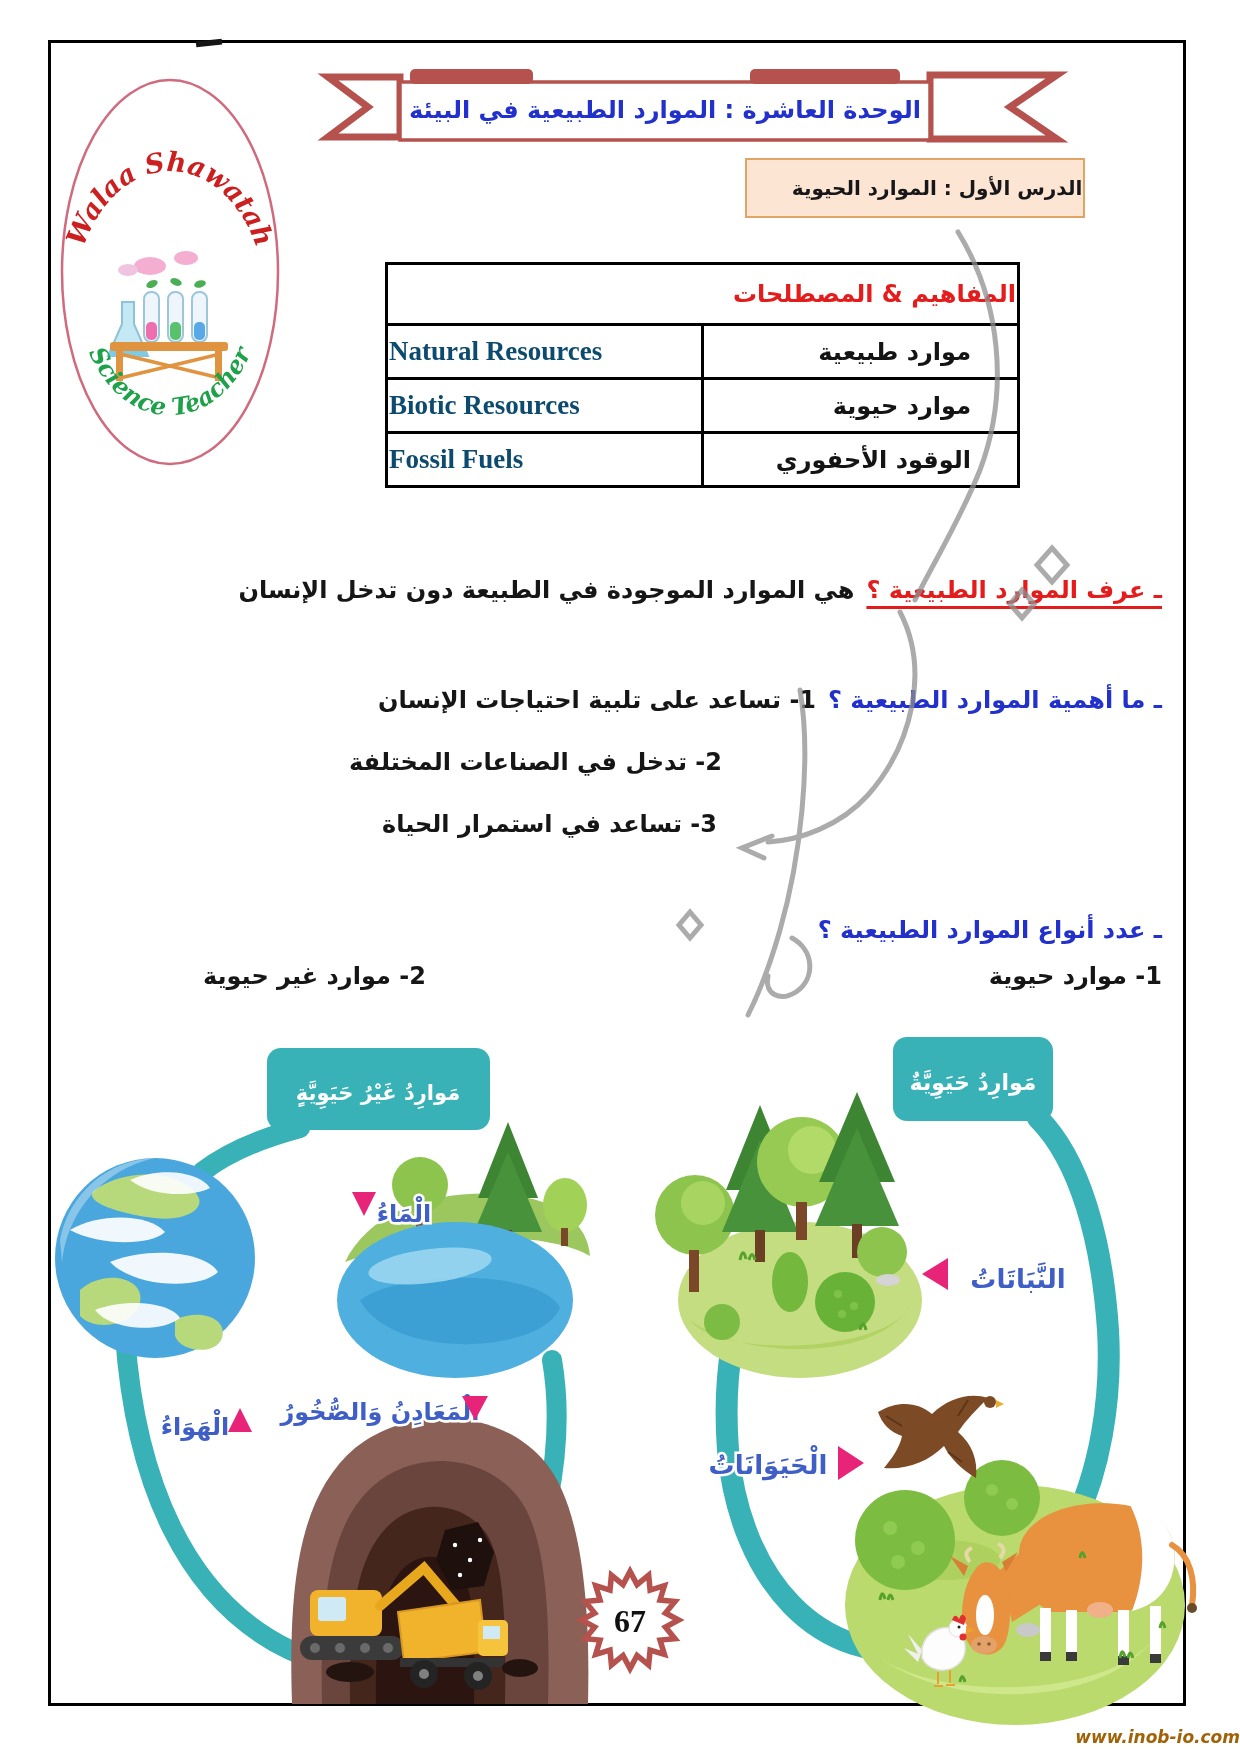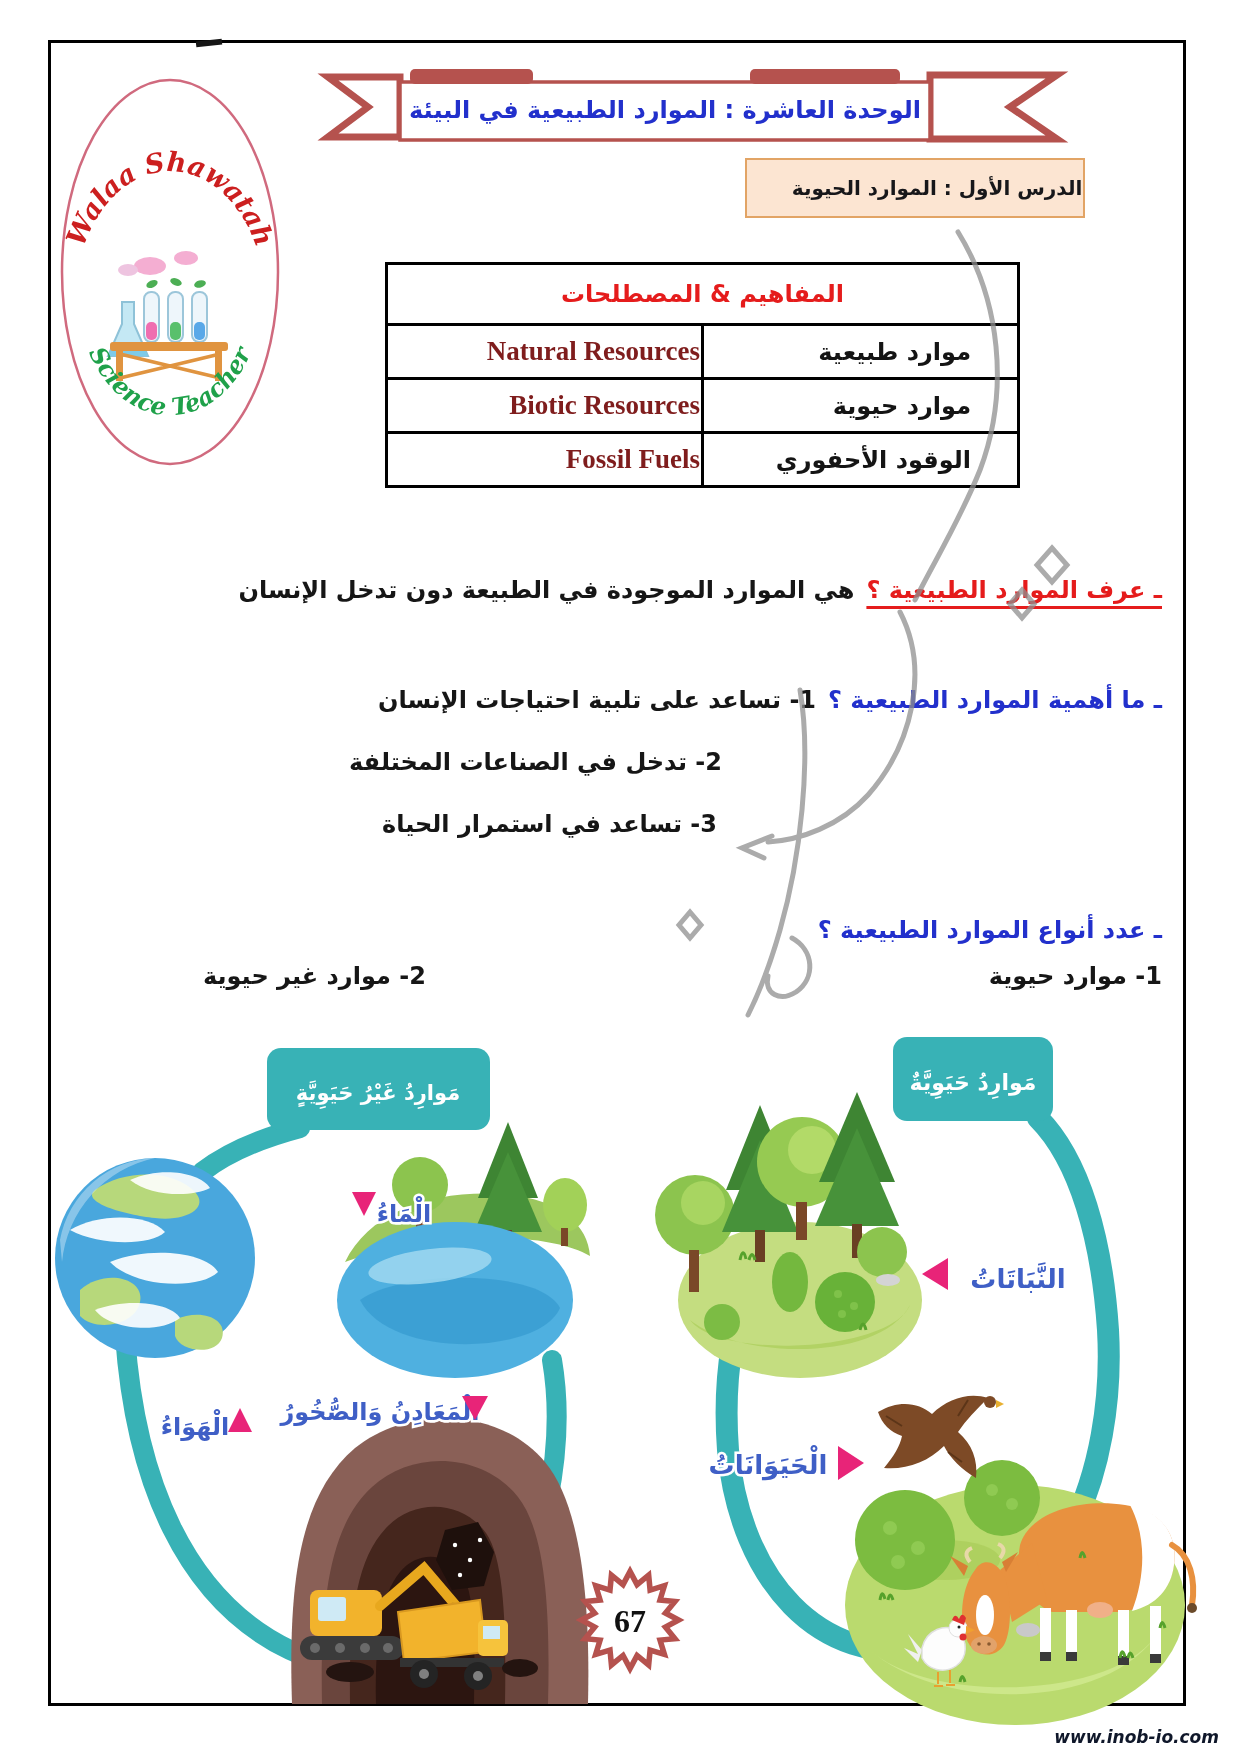--- a/index.html
+++ b/index.html
@@ -8,26 +8,26 @@
   .frame{left:48px;top:40px;width:1132px;height:1660px;border:3px solid #000;}
   .ar{direction:rtl;font-family:"DejaVu Sans",sans-serif;font-weight:bold;white-space:nowrap;}
   .qline{font-size:24px;}
   .q-red{color:#e51c1c;text-decoration:underline;text-decoration-color:#e51c1c;text-decoration-thickness:3px;text-underline-offset:8px;margin-left:12px;margin-top:30px;}
   .q-blue{color:#2230cc;margin-left:12px;}
   .q-black{color:#161616;}
   .unit-title{left:400px;top:82px;width:530px;height:56px;line-height:56px;text-align:center;font-size:24px;color:#2230cc;}
   .lesson-box{left:745px;top:158px;width:292px;height:56px;background:#fce5d2;border:2px solid #e2a465;display:flex;align-items:center;justify-content:center;font-size:20px;color:#17171a;padding-left:44px;}
   table.terms{position:absolute;left:385px;top:262px;width:635px;border-collapse:collapse;table-layout:fixed;}
   table.terms td{border:3px solid #000;}
-  td.thead{height:56px;text-align:center;color:#e51c1c;font-size:24px;font-weight:bold;direction:rtl;}
-  td.en{width:293px;height:49px;text-align:right;font-family:"Liberation Serif",serif;font-weight:bold;font-size:27px;color:#7f1d1d;}
+  td.thead{height:56px;color:#e51c1c;font-size:24px;font-weight:bold;direction:rtl;}
+  td.en{width:293px;height:49px;text-align:left;font-family:"Liberation Serif",serif;font-weight:bold;font-size:27px;color:#0c4a6e;}
   td.arr{width:342px;text-align:right;padding-right:46px;direction:rtl;font-weight:bold;font-size:24px;color:#141414;}
   .u{text-decoration:underline;text-decoration-thickness:2.5px;text-underline-offset:5px;}
   .dash{left:196px;top:40px;width:26px;height:6px;background:#151515;transform:rotate(-6deg);}
-  .wm{right:21px;top:1727px;font-size:17px;font-style:italic;font-weight:bold;color:#0f172a;font-family:"DejaVu Sans",sans-serif;}
+  .wm{right:0;top:1727px;font-size:17px;font-style:italic;font-weight:bold;color:#a16207;font-family:"DejaVu Sans",sans-serif;}
   svg{overflow:visible;}
   .noptr{pointer-events:none;}
 </style>
 </head>
 <body>
 
 <div class="abs frame"></div>
 <div class="abs dash"></div>
 
 <svg class="abs" style="left:52px;top:70px" width="240" height="410" viewBox="0 0 240 410">

